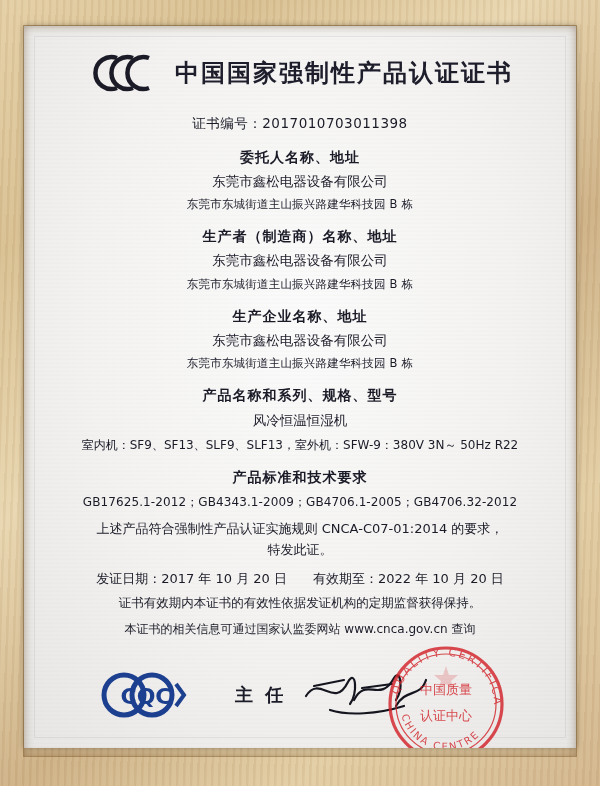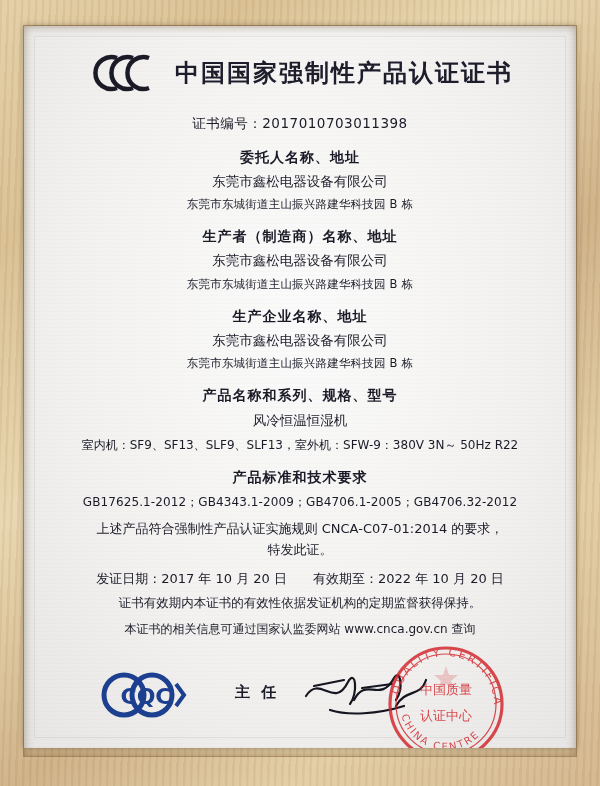--- a/index.html
+++ b/index.html
@@ -81,21 +81,21 @@
   .valid-note{margin-top:5px;font-size:12.5px;}
   .web-note{margin-top:9px;font-size:12px;}
   
   .sig-row{
     position:relative;margin-top:16px;height:96px;
   }
   .cqc-logo{
     position:absolute;left:48px;top:14px;width:96px;height:54px;
   }
   .director{
-    position:absolute;left:185px;top:28px;font-size:15px;font-weight:bold;color:#1b1b28;letter-spacing:3px;
+    position:absolute;left:185px;top:28px;font-size:18px;font-weight:bold;color:#1b1b28;letter-spacing:3px;
   }
   .signature{
     position:absolute;left:250px;top:6px;width:130px;height:64px;
   }
   .seal{
     position:absolute;right:36px;top:-18px;width:136px;height:136px;
   }
   
   .org{
     text-align:center;font-size:19px;font-weight:bold;color:#1b1b28;

